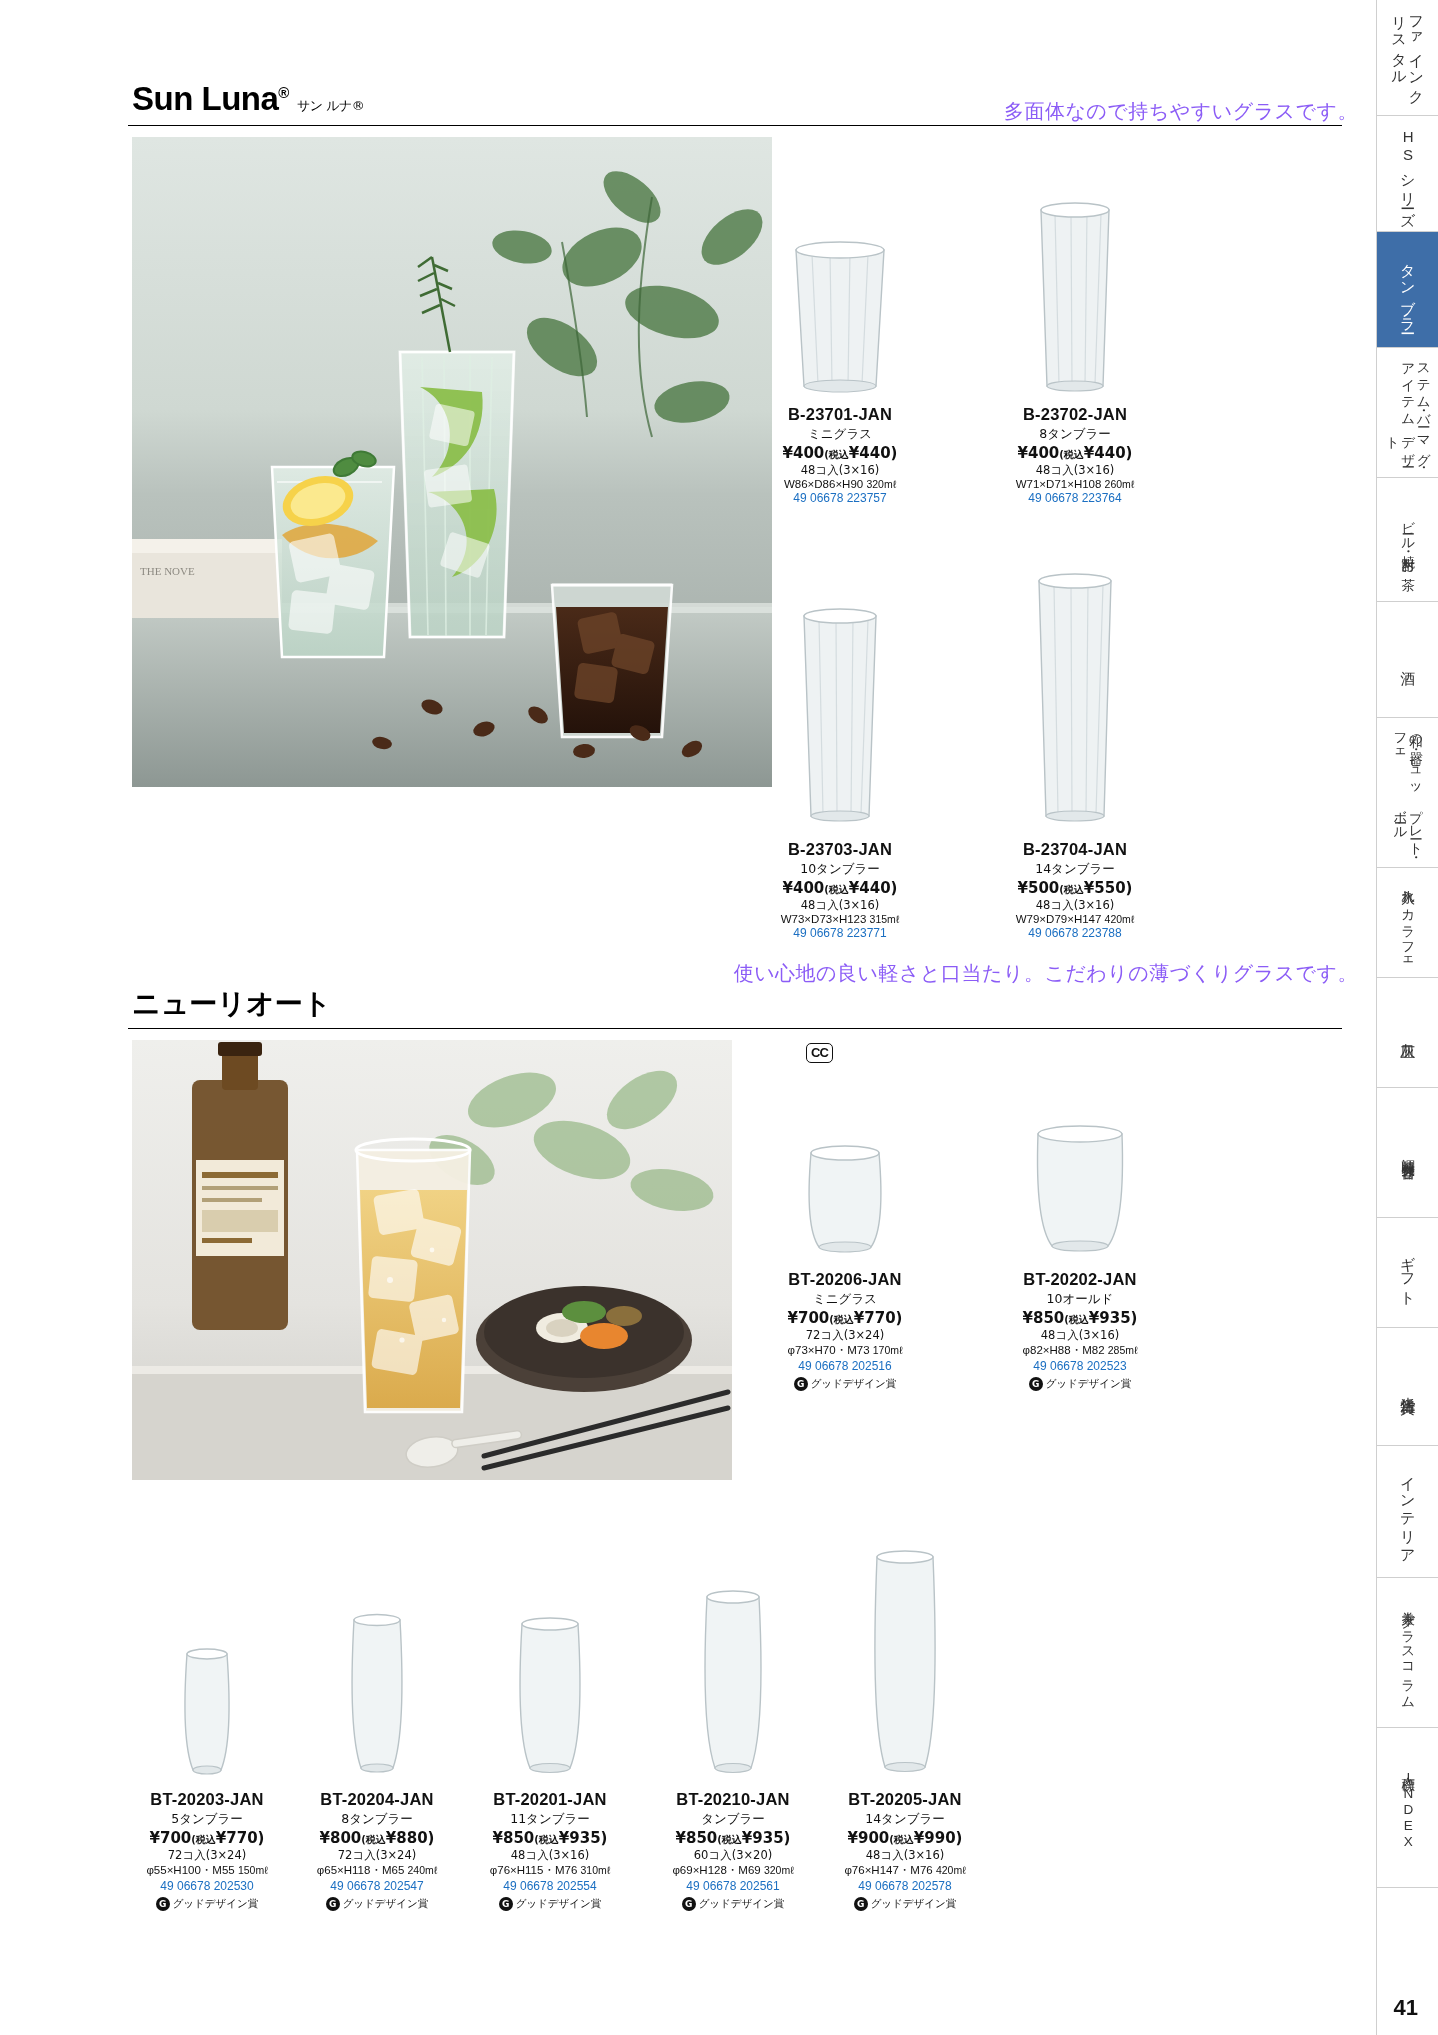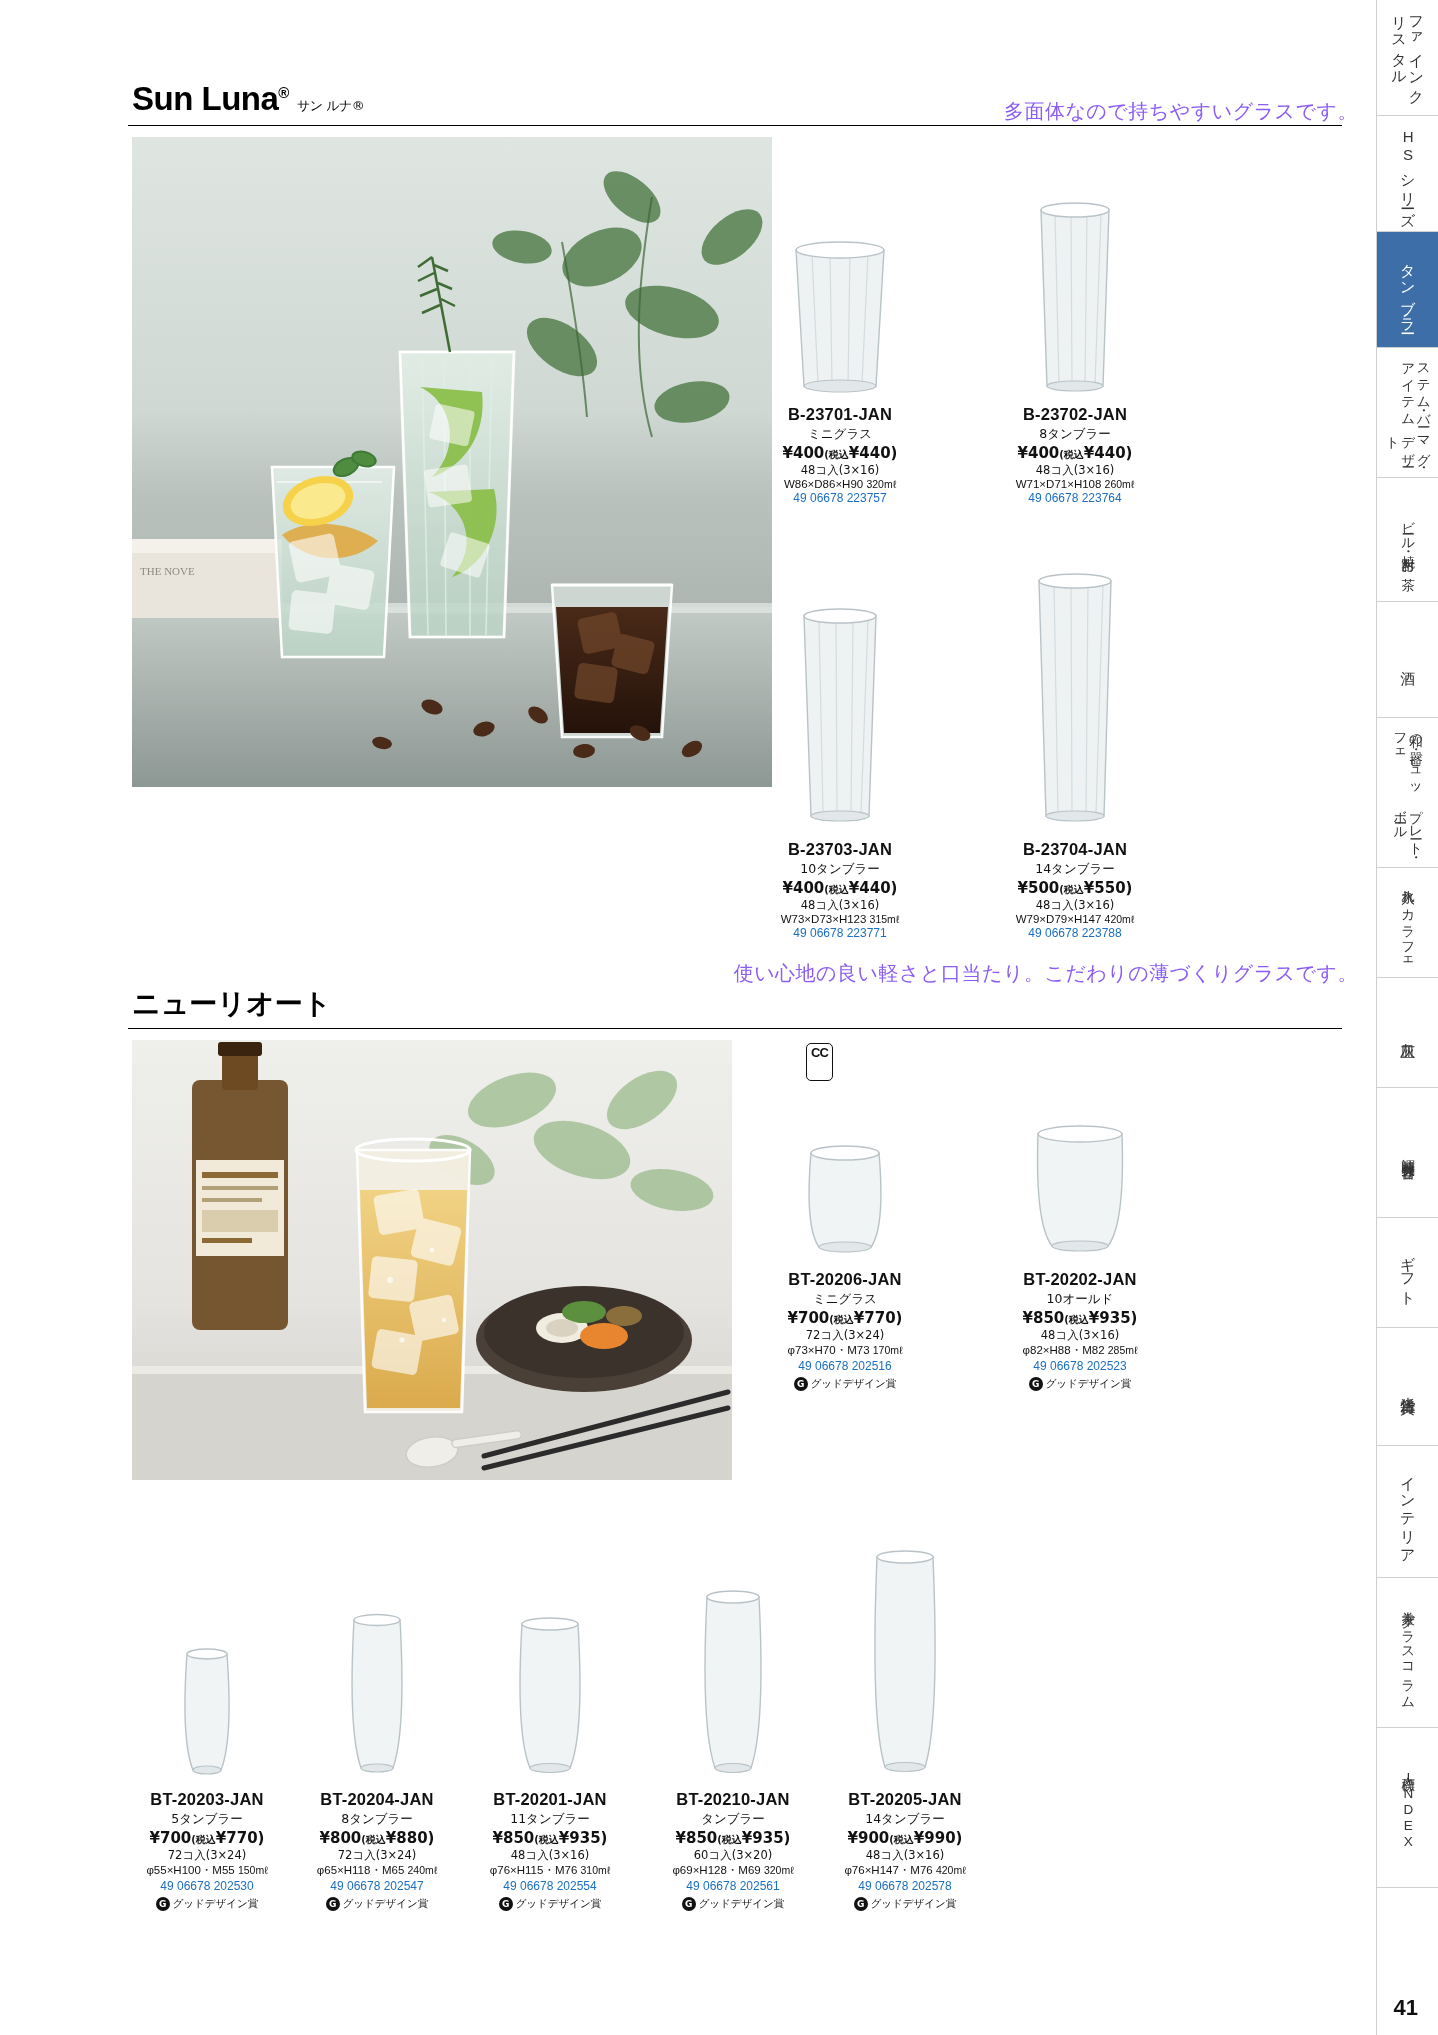--- a/index.html
+++ b/index.html
@@ -73,21 +73,21 @@
     width:14px; height:14px; border-radius:50%;
     background:#111; color:#fff; font-size:9px;
     display:inline-flex; align-items:center; justify-content:center;
     font-weight:bold;
   }
 
   .cc-badge {
     position:absolute;
     border:1.4px solid #111; border-radius:5px;
     font-size:13px; font-weight:bold; letter-spacing:-1px;
-    padding:1px 4px 20px 4px;
+    padding:1px 4px 2px 4px;
   }
 
   .pageno { position:absolute; right:20px; bottom:14px; font-size:22px; font-weight:bold; }
 
   
   .glass { position:absolute; }
 </style>
 </head>
 <body>
 

